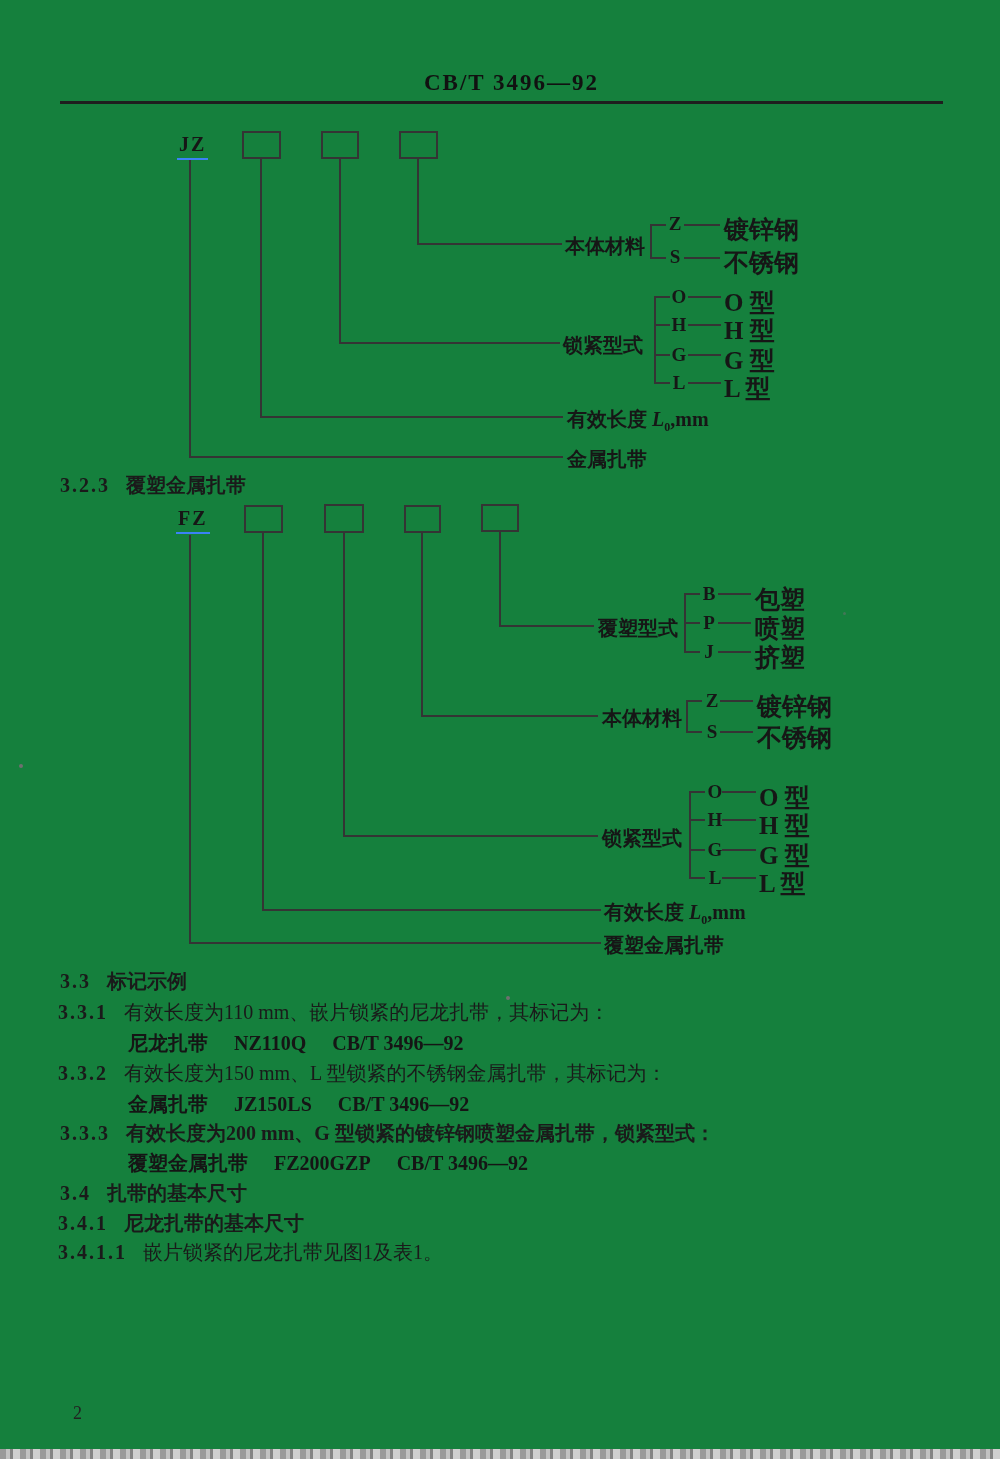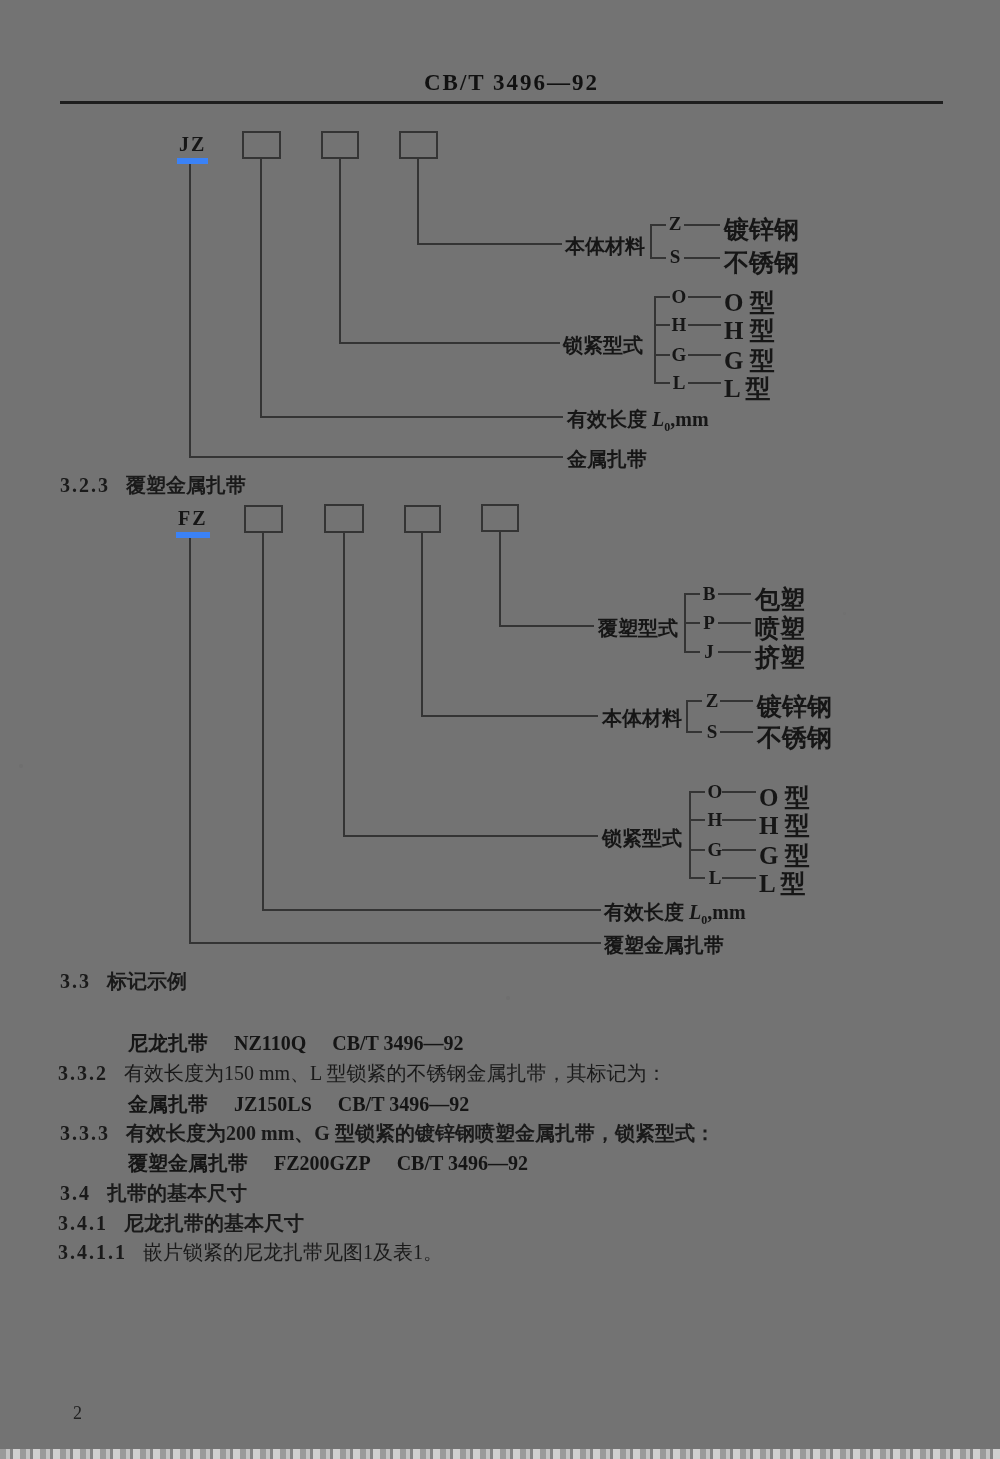--- a/index.html
+++ b/index.html
@@ -1,31 +1,31 @@
 <!DOCTYPE html>
 <html><head>
 <meta charset="utf-8">
 <style>
   html,body{margin:0;padding:0;background:#ffffff;}
   .page{
     position:relative;width:1000px;height:1459px;margin:0 auto;
-    background:#737373;overflow:hidden;
+    background:#15803d;overflow:hidden;
     font-family:"Liberation Serif","DejaVu Serif",serif;color:#1d1d1d;
   }
   .abs{position:absolute;white-space:nowrap;}
   .doc-header{font-size:23px;font-weight:700;letter-spacing:2px;color:#111;}
   .hrule{position:absolute;background:#1e1e1e;}
   .watermark{
     position:absolute;font-family:"DejaVu Sans",sans-serif;font-weight:700;
     font-size:74px;color:#d5d5d5;letter-spacing:1px;z-index:1;line-height:1;
   }
   svg.lines{position:absolute;left:0;top:0;z-index:2;pointer-events:none;}
   .lbl{position:absolute;z-index:3;font-size:20px;font-weight:700;white-space:nowrap;color:#161616;}
   .prefix{position:absolute;z-index:3;font-size:20px;font-weight:700;letter-spacing:2px;
-    border-bottom:6px solid #3b82f6;padding:0 2px 2px 2px;color:#161616;}
+    border-bottom:2px solid #3b82f6;padding:0 2px 2px 2px;color:#161616;}
   .code-letter{position:absolute;z-index:3;font-size:19px;font-weight:700;width:18px;text-align:center;color:#161616;}
   .term{position:absolute;z-index:3;font-size:25px;font-weight:700;white-space:nowrap;color:#161616;}
   .it{font-style:italic;}
   sub{font-size:12px;}
   .textline{position:absolute;z-index:3;font-size:20px;white-space:nowrap;color:#1a1a1a;}
   .num{font-weight:700;letter-spacing:2px;margin-right:16px;}
   .bold{font-weight:700;}
   .desig{position:absolute;z-index:3;font-size:20px;font-weight:700;white-space:nowrap;color:#151515;}
   .desig .gap{display:inline-block;width:26px;}
   .pageno{position:absolute;z-index:3;font-size:18px;color:#222;}
@@ -151,20 +151,23 @@
 
   <div class="lbl" style="left:604px;top:899px;">
     <span>有效长度 </span><span class="it">L</span><sub>0</sub><span>,mm</span>
   </div>
   <div class="lbl" style="left:604px;top:932px;">覆塑金属扎带</div>
 
   <div class="textline" style="left:60px;top:968px;">
     <span class="num">3.3</span><span class="bold">标记示例</span>
   </div>
 
+  <div class="textline" style="left:58px;top:999px;">
+    <span class="num">3.3.1</span><span>有效长度为110 mm、嵌片锁紧的尼龙扎带，其标记为：</span>
+  </div>
   <div class="desig" style="left:128px;top:1030px;font-family:Liberation Serif, serif;">
     <span>尼龙扎带</span><span class="gap"></span><span>NZ110Q</span><span class="gap"></span><span>CB/T 3496—92</span>
   </div>
 
   <div class="textline" style="left:58px;top:1060px;">
     <span class="num">3.3.2</span><span>有效长度为150 mm、L 型锁紧的不锈钢金属扎带，其标记为：</span>
   </div>
   <div class="desig" style="left:128px;top:1091px;">
     <span>金属扎带</span><span class="gap"></span><span>JZ150LS</span><span class="gap"></span><span>CB/T 3496—92</span>
   </div>

